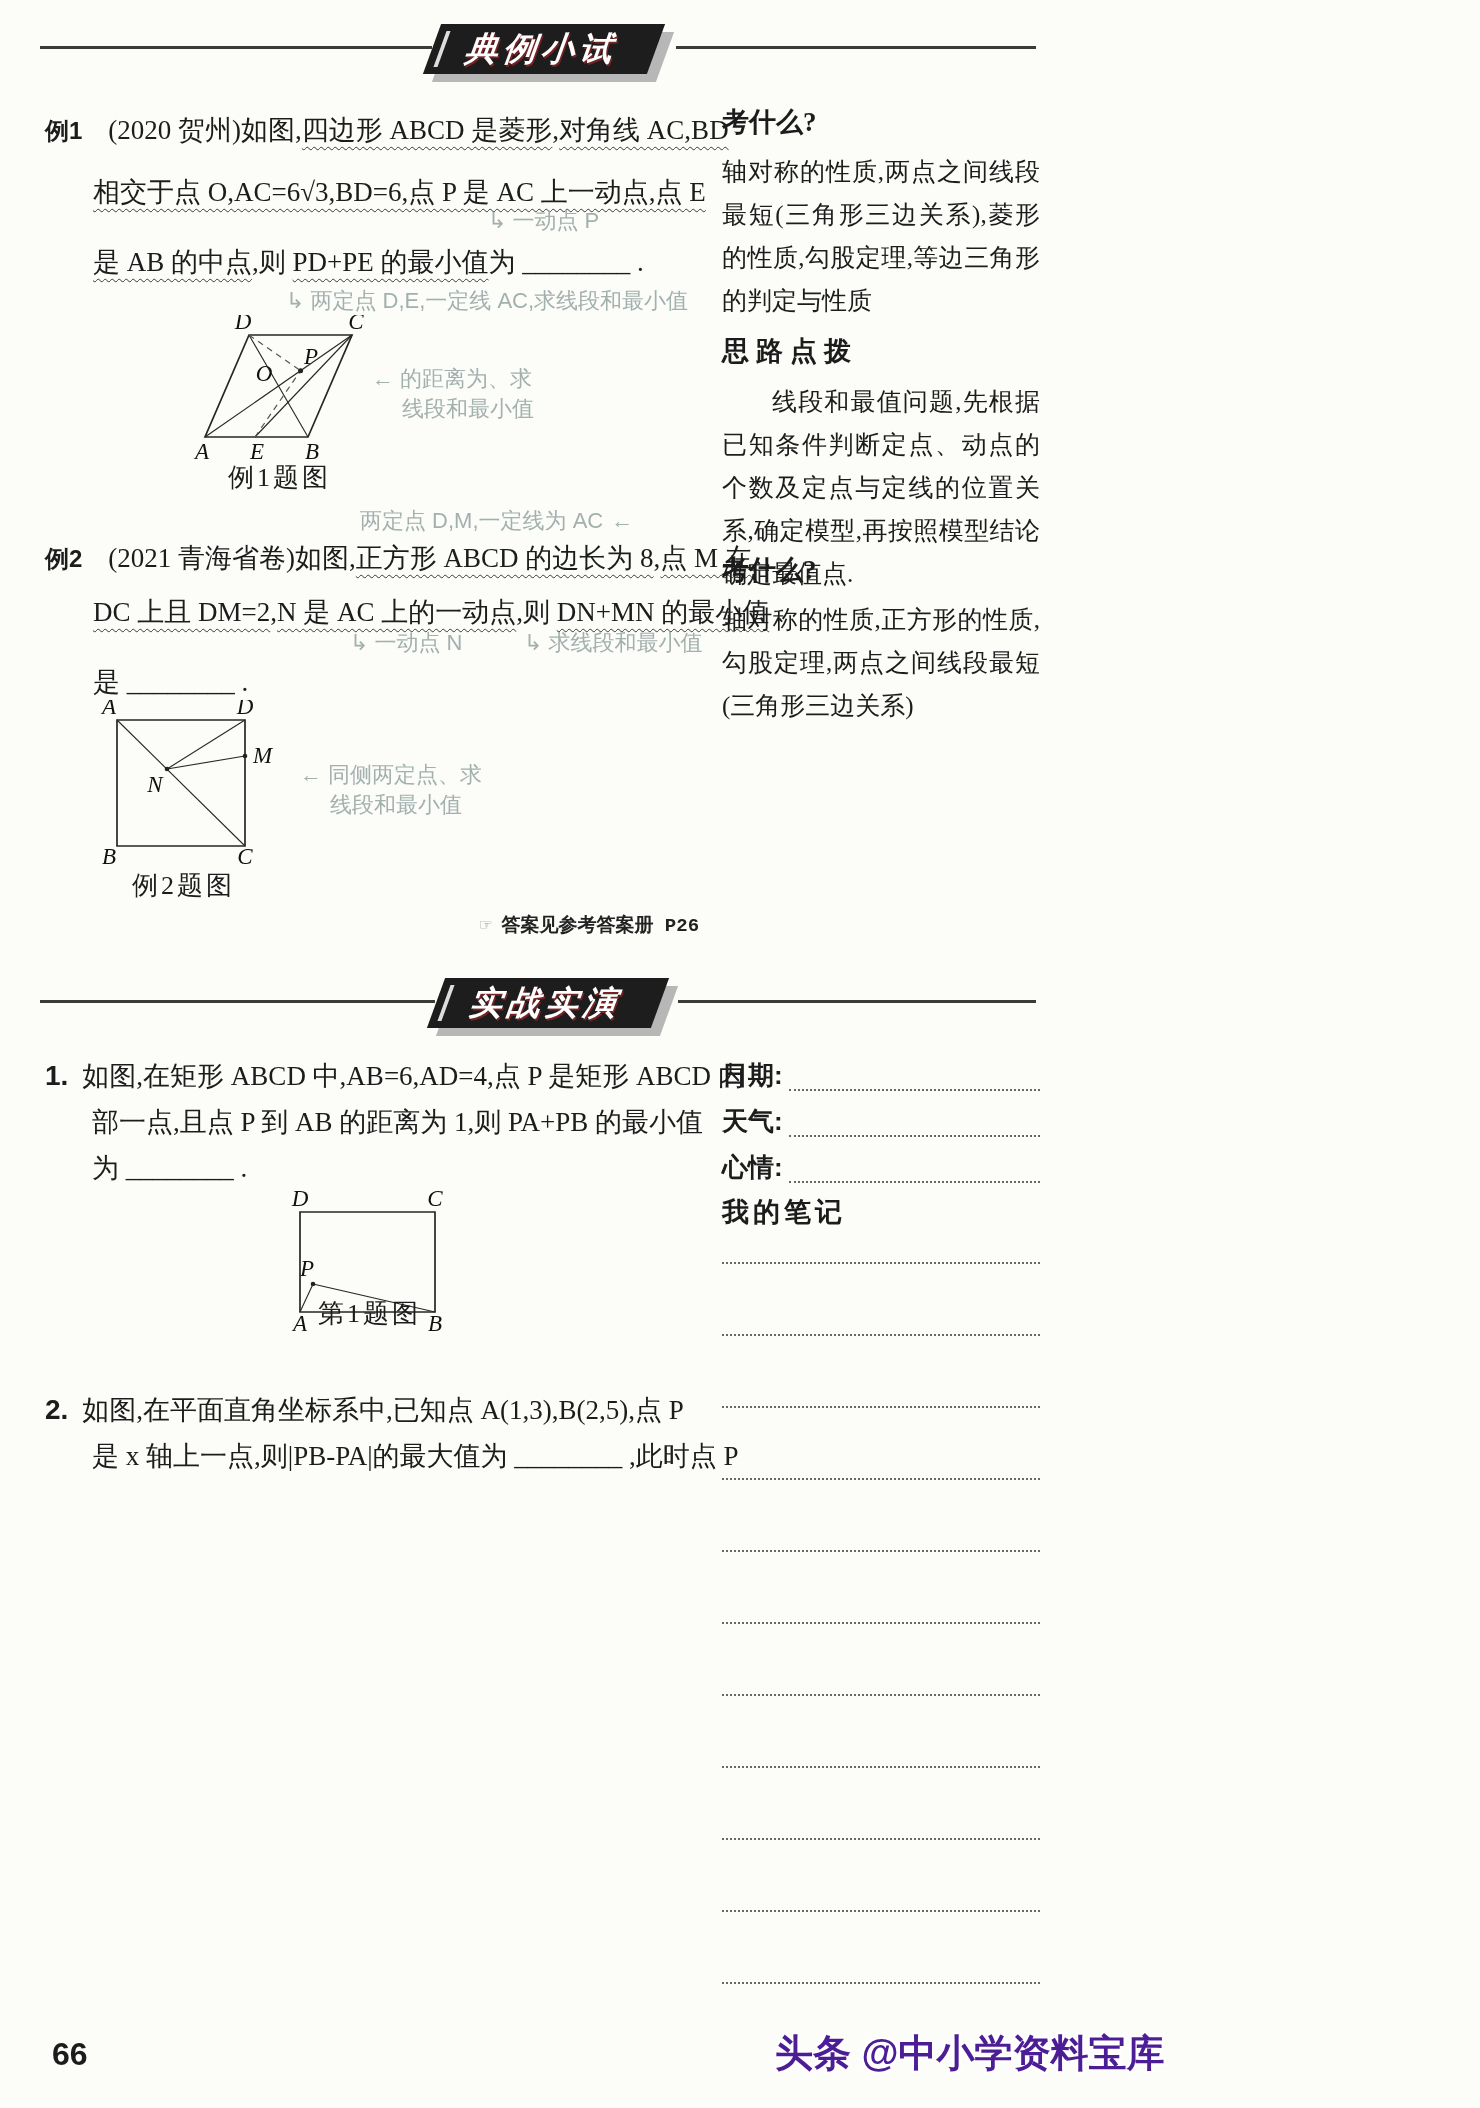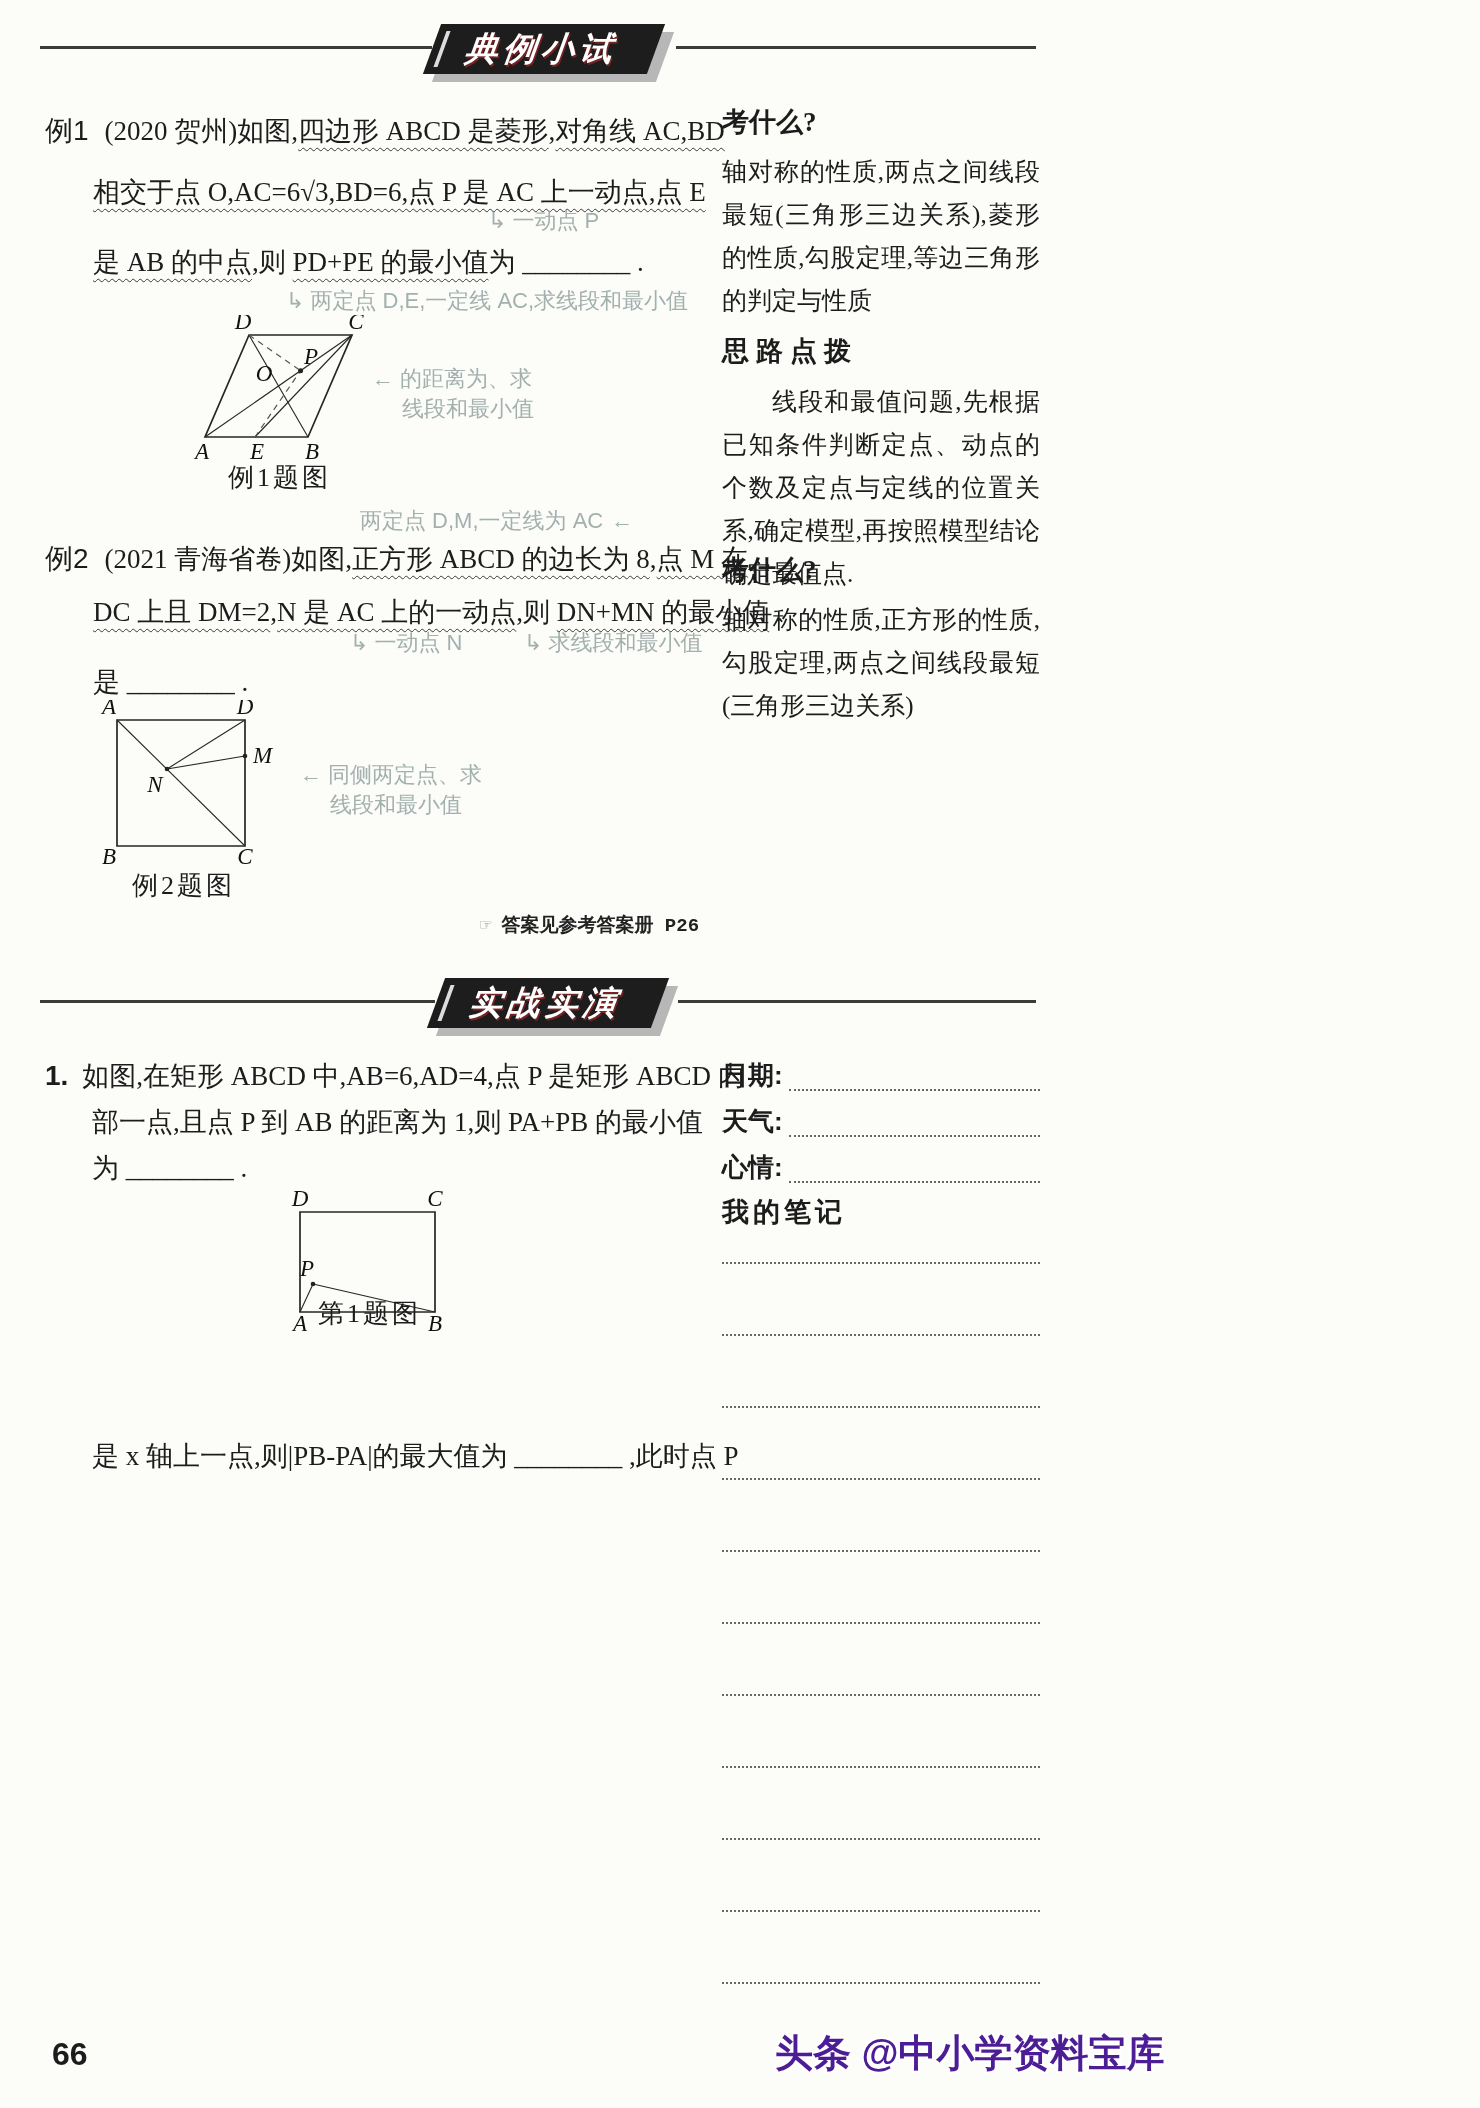--- a/index.html
+++ b/index.html
@@ -6,21 +6,21 @@
   body{background:#d9d9d9;font-family:"Liberation Serif",serif}
   .page{position:relative;width:1480px;height:2108px;background:#fcfcf9;margin:0 auto;overflow:hidden;color:#1c1c1c}
   .abs{position:absolute}
   .rule{position:absolute;height:3px;background:#3b3b3b}
   .banner{position:absolute;width:224px;height:50px}
   .b-shadow{position:absolute;left:9px;top:8px;width:100%;height:100%;background:#b7b7b7;transform:skewX(-20deg)}
   .b-face{position:absolute;left:0;top:0;width:100%;height:100%;background:#1d1d1d;transform:skewX(-20deg);display:flex;align-items:center;justify-content:center}
   .b-face span{font-family:"Liberation Sans",sans-serif;font-weight:bold;font-size:33px;color:#fff;letter-spacing:5px;text-shadow:2px 2px 0 rgba(190,40,40,.55)}
   .b-face::before{content:"";position:absolute;left:8px;top:7px;bottom:7px;width:4px;background:rgba(255,255,255,.85)}
   .ex-line{position:absolute;font-size:27px;white-space:nowrap}
-  .ex-label{font-family:"Liberation Sans",sans-serif;font-weight:normal;font-size:28px;margin-right:16px}
+  .ex-label{font-family:"Liberation Sans",sans-serif;font-weight:bold;font-size:24px;margin-right:26px}
   .p-num{font-family:"Liberation Sans",sans-serif;font-weight:bold;font-size:28px;margin-right:14px}
   .wavy{text-decoration-line:underline;text-decoration-style:wavy;text-decoration-color:#3a3a3a;text-decoration-thickness:1.2px;text-underline-offset:7px}
   .hand{position:absolute;font-size:22px;color:#a2b0ae;white-space:nowrap;font-family:"Liberation Sans",sans-serif}
   .hand .hand-arrow{margin-right:6px}
   .hand .hand-arrow-r{margin-left:8px}
   .hand .hand-ind{padding-left:30px}
   .fig-caption{position:absolute;font-size:26px;letter-spacing:3px}
   .svg-label{font-size:23px;font-style:italic;fill:#111;font-family:"Liberation Serif",serif;text-anchor:middle}
   .anch-s{text-anchor:start}
   .shape{fill:none;stroke:#262626;stroke-width:1.7}
@@ -160,20 +160,23 @@
     <path class="thin" d="M28,94 L150,122"></path>
     <circle cx="28" cy="94" r="2.3" fill="#222"></circle>
     <text class="svg-label" x="15" y="16">D</text>
     <text class="svg-label" x="150" y="16">C</text>
     <text class="svg-label" x="22" y="86">P</text>
     <text class="svg-label" x="15" y="141">A</text>
     <text class="svg-label" x="150" y="141">B</text>
   </svg>
   <div class="fig-caption" style="left:318px;top:1296px">第1题图</div>
 
+  <div class="ex-line" style="left:45px;top:1392px">
+    <span class="p-num">2.</span><span>如图,在平面直角坐标系中,已知点 A(1,3),B(2,5),点 P</span>
+  </div>
   <div class="ex-line" style="left:92px;top:1438px">
     <span>是 x 轴上一点,则|PB-PA|的最大值为 ________ ,此时点 P</span>
   </div>
 
   <div class="rc rc-title" style="top:104px">考什么?</div>
   <div class="rc rc-body" style="top:150px">轴对称的性质,两点之间线段最短(三角形三边关系),菱形的性质,勾股定理,等边三角形的判定与性质</div>
   <div class="rc rc-head" style="top:333px">思路点拨</div>
   <div class="rc rc-body" style="top:380px;text-indent:2em">线段和最值问题,先根据已知条件判断定点、动点的个数及定点与定线的位置关系,确定模型,再按照模型结论确定最值点.</div>
   <div class="rc rc-title" style="top:552px">考什么?</div>
   <div class="rc rc-body" style="top:598px">轴对称的性质,正方形的性质,勾股定理,两点之间线段最短(三角形三边关系)</div>

